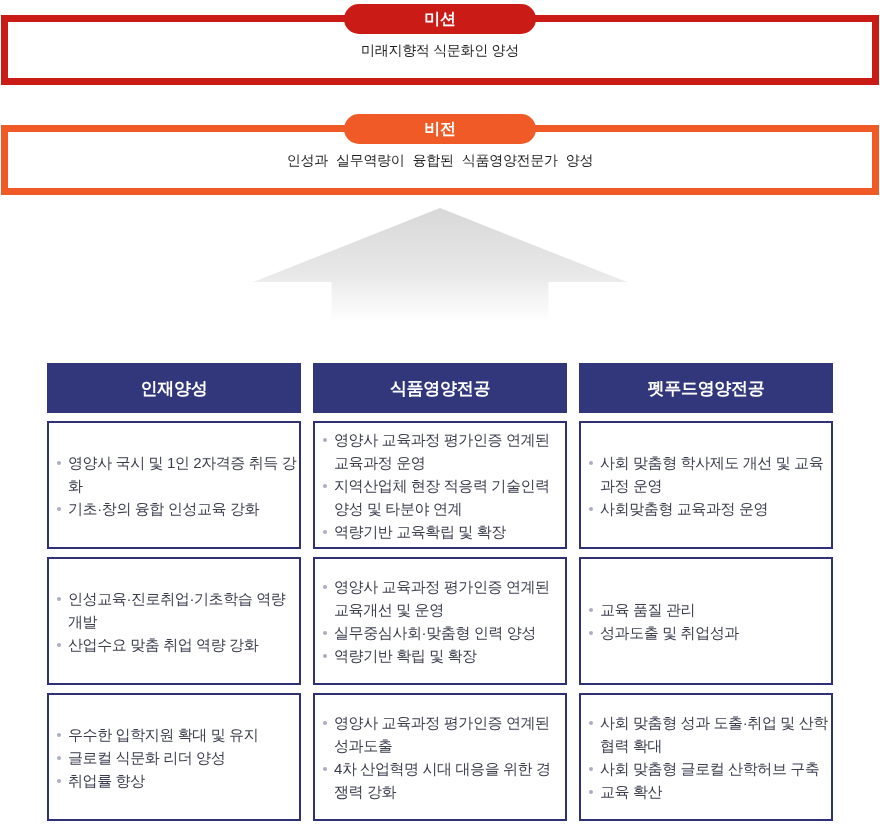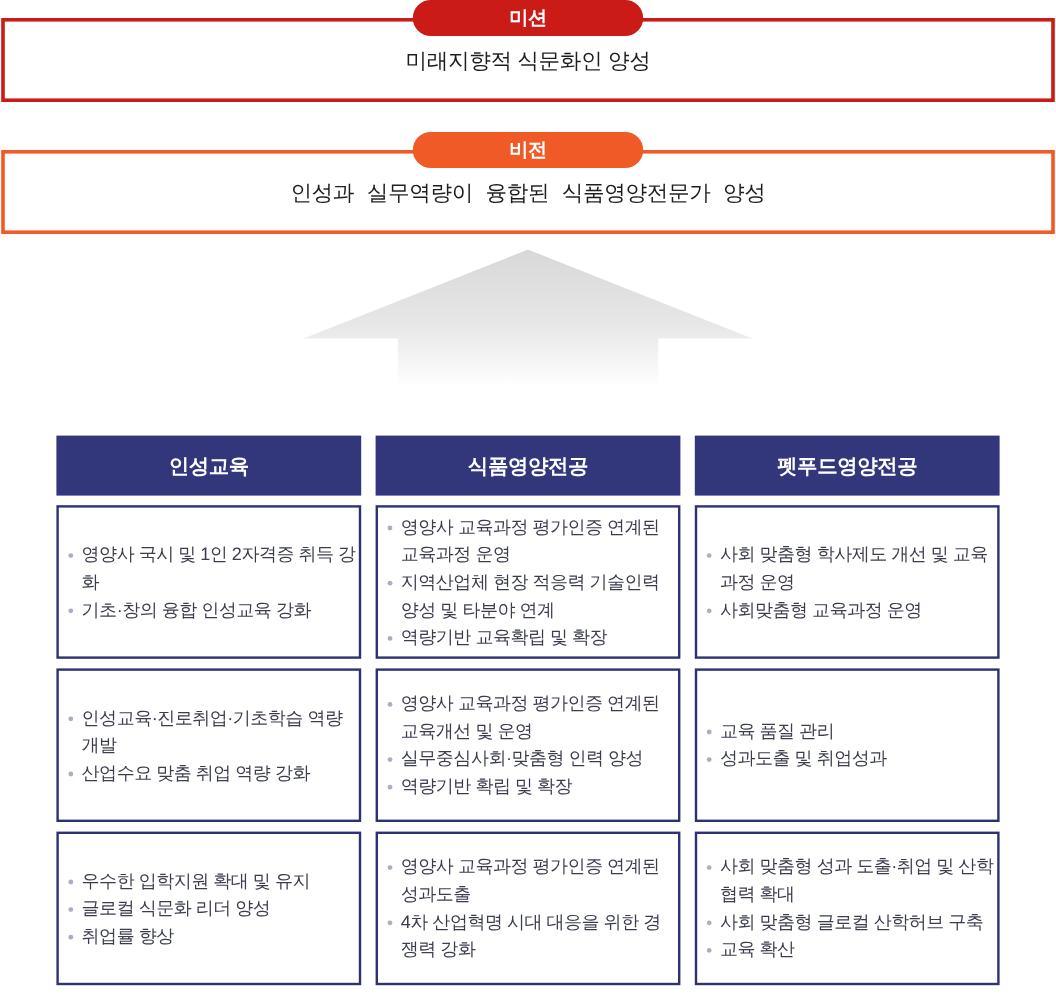--- a/index.html
+++ b/index.html
@@ -17,28 +17,28 @@
     font-family:"Liberation Sans","DejaVu Sans",sans-serif;
     overflow:hidden;
   }
   .page{width:880px;height:840px;position:relative;background:#fff;}
 
   
   .banner{
     position:relative;
     margin:0 1px;
     height:70px;
-    border:3px solid #c2410c;
+    border:7px solid #c2410c;
     display:flex;align-items:center;justify-content:center;
     background:#fff;
   }
   .banner.mission{margin-top:15px;border-color:var(--mission-red);}
   .banner.vision{margin-top:40px;border-color:var(--vision-orange);font-family:Liberation Mono, monospace;}
   .banner-text{
-    font-size:18px;font-weight:500;color:#1e1e1e;
+    font-size:14px;font-weight:500;color:#1e1e1e;
     letter-spacing:-0.3px;margin-top:2px;
   }
   .pill{
     position:absolute;top:-18px;left:50%;transform:translateX(-50%);
     width:192px;height:30px;border-radius:15px;
     display:flex;align-items:center;justify-content:center;
     color:#ffffff;font-size:16px;font-weight:700;letter-spacing:-0.3px;
   }
   .pill.mission{background:var(--mission-red);}
   .pill.vision{background:var(--vision-orange);}
@@ -100,21 +100,21 @@
     <div class="pill vision">비전</div>
     <div class="banner-text">인성과 실무역량이 융합된 식품영양전문가 양성</div>
   </div>
 
   <div class="arrow-wrap">
     <div class="arrow"></div>
   </div>
 
   <div class="grid">
 
-    <div class="col-header col-0">인성교육</div>
+    <div class="col-header col-0">인재양성</div>
     <div class="goal-box col-0">
       <ul>
         <li>영양사 국시 및 1인 2자격증 취득 강화</li>
         <li>기초·창의 융합 인성교육 강화</li>
       </ul>
     </div>
     <div class="goal-box col-0">
       <ul>
         <li>인성교육·진로취업·기초학습 역량 개발</li>
         <li>산업수요 맞춤 취업 역량 강화</li>

